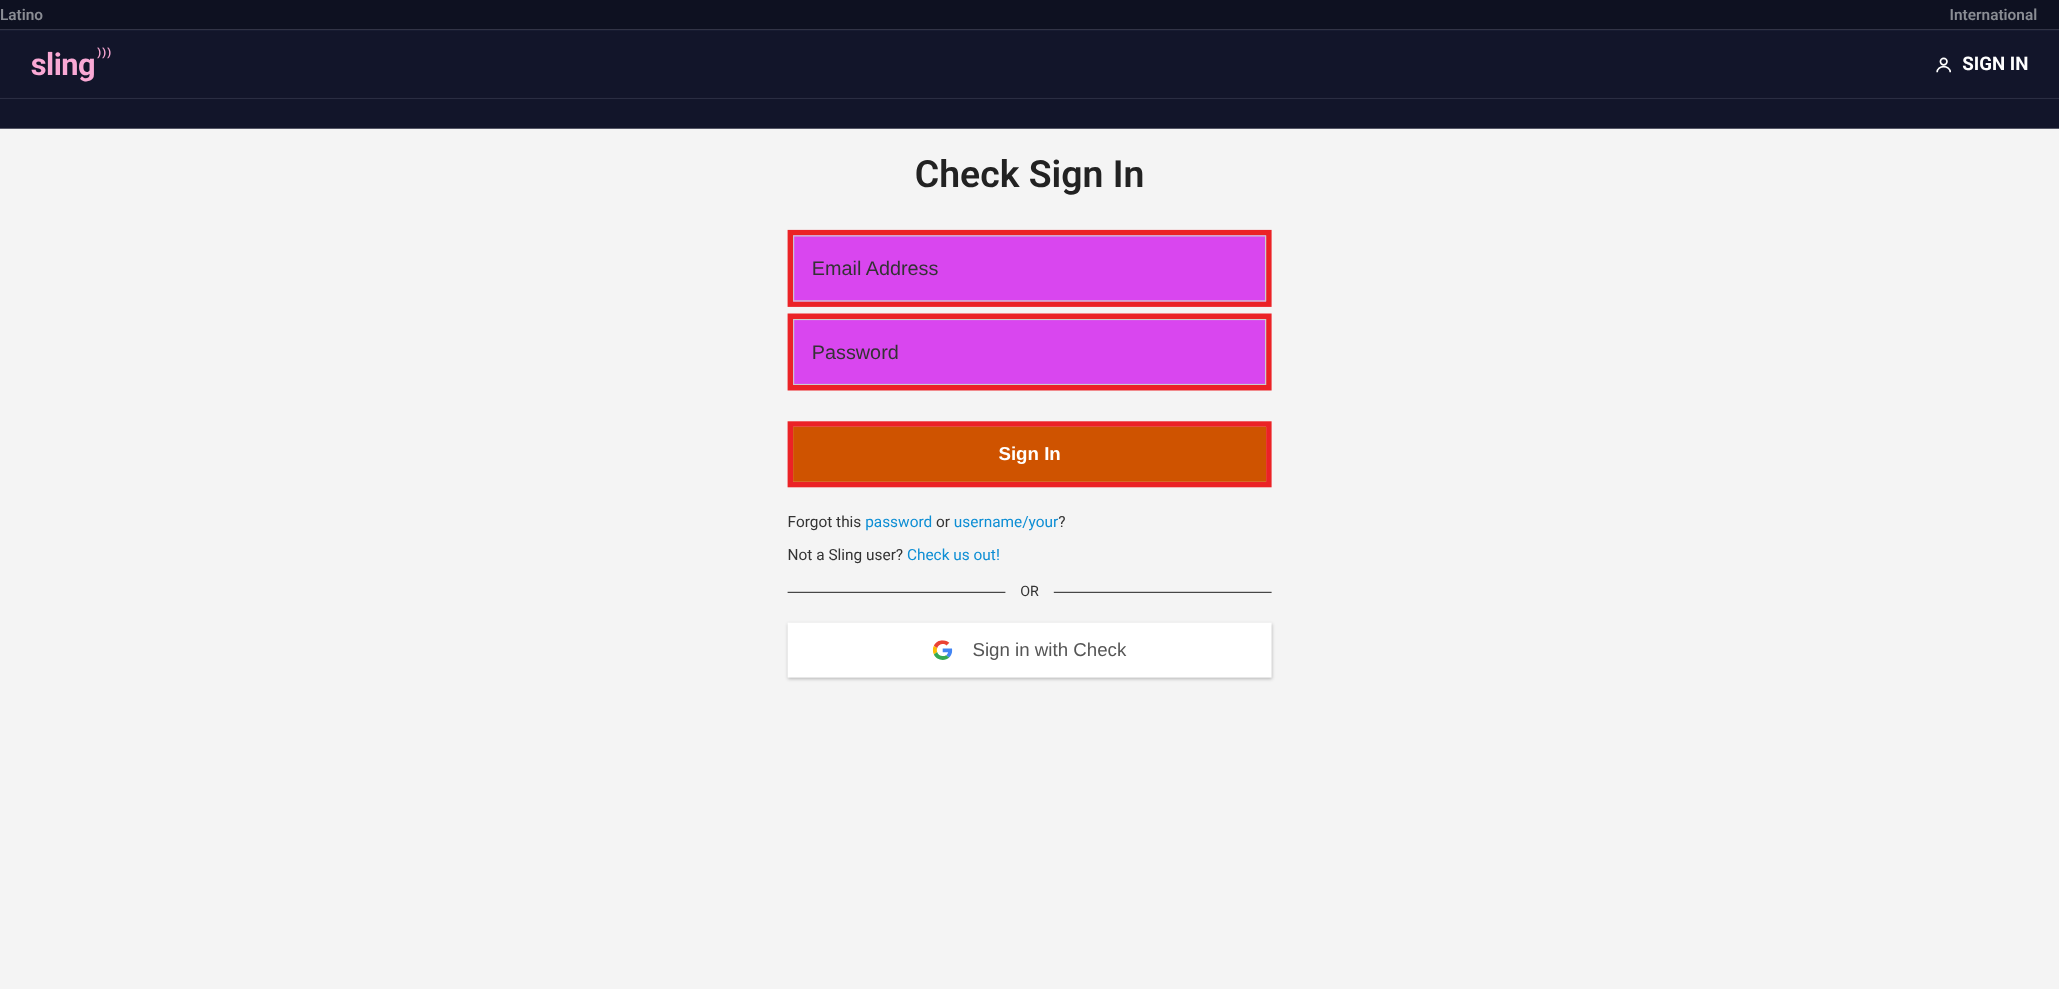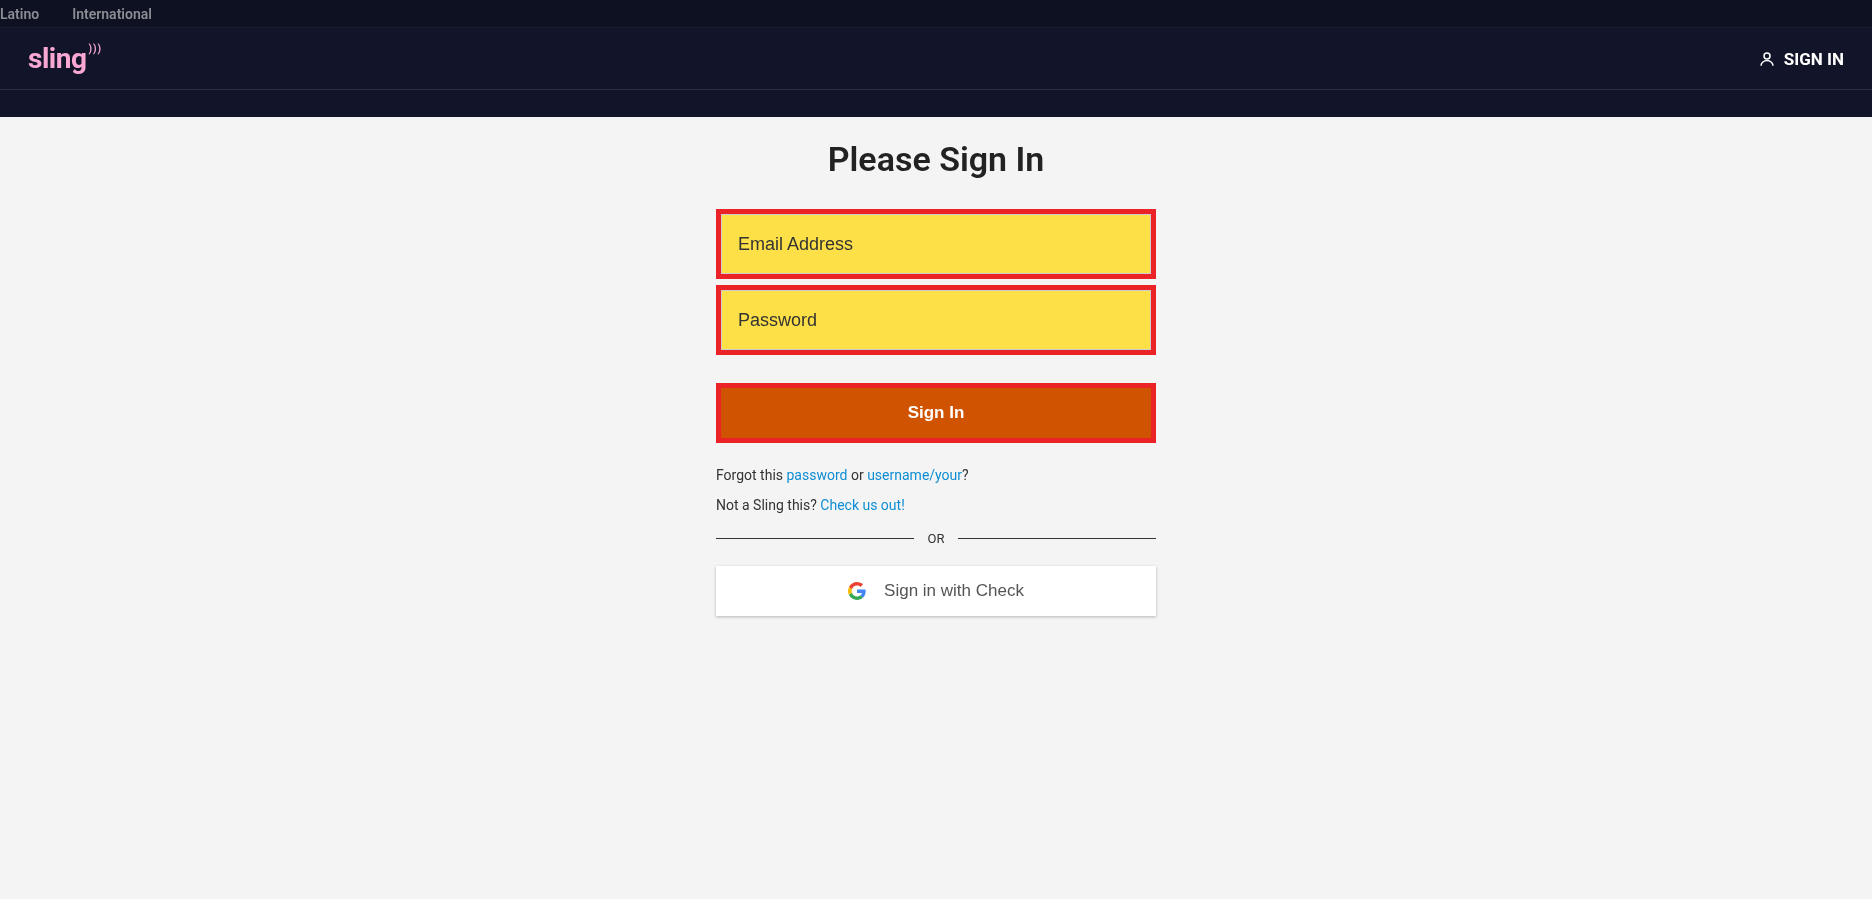--- a/index.html
+++ b/index.html
@@ -11,21 +11,21 @@
       font-family: -apple-system, BlinkMacSystemFont, "Segoe UI", Roboto, Helvetica, Arial, sans-serif;
       background: #f4f4f4;
       width: 1872px;
       height: 899px;
       overflow: hidden;
     }
     .topbar {
       background: #0e1121;
       height: 27px;
       display: flex;
-      justify-content: flex-start;
+      justify-content: space-between;
       align-items: center;
       padding-right: 20px;
       gap: 33px;
     }
     .topbar a {
       color: #8a8d94;
       font-size: 14px;
       font-weight: 600;
       text-decoration: none;
       cursor: pointer;
@@ -84,21 +84,21 @@
     .form-container {
       width: 440px;
     }
     .highlight-box {
       border: 5px solid #eb2226;
       margin-bottom: 6px;
     }
     .input-field {
       width: 100%;
       height: 60px;
-      background: #fde047;
+      background: #d946ef;
       border: 1px solid #ccc;
       padding: 0 16px;
       font-size: 18px;
       color: #333;
       outline: none;
     }
     .input-field::placeholder {
       color: #333;
     }
     .hint {
@@ -190,41 +190,41 @@
       <circle cx="12" cy="8" r="4"></circle>
       <path d="M4 21c0-4 4-7 8-7s8 3 8 7"></path>
     </svg>
     <span>SIGN IN</span>
   </div>
 </div>
 
 <div class="subheader"></div>
 
 <div class="main">
-  <h1 class="page-title">Please Sign In</h1>
+  <h1 class="page-title">Check Sign In</h1>
 
   <div class="form-container">
     <div class="highlight-box">
       <input class="input-field" type="text" placeholder="Email Address" style="">
     </div>
 
     <div class="highlight-box password-wrap">
       <input class="input-field" type="password" placeholder="Password" style="">
     </div>
 
     <div class="signin-btn-wrap">
       <button class="signin-btn">Sign In</button>
     </div>
 
     <div class="help-line">
       <span>Forgot this </span><a>password</a><span> or </span><a>username/your</a><span>?</span>
     </div>
 
     <div class="help-line">
-      <span>Not a Sling this? </span><a>Check us out!</a>
+      <span>Not a Sling user? </span><a>Check us out!</a>
     </div>
 
     <div class="divider">
       <div class="divider-line"></div>
       <div class="divider-text">OR</div>
       <div class="divider-line"></div>
     </div>
 
     <button class="google-btn">
       <svg class="google-icon" viewBox="0 0 48 48">

